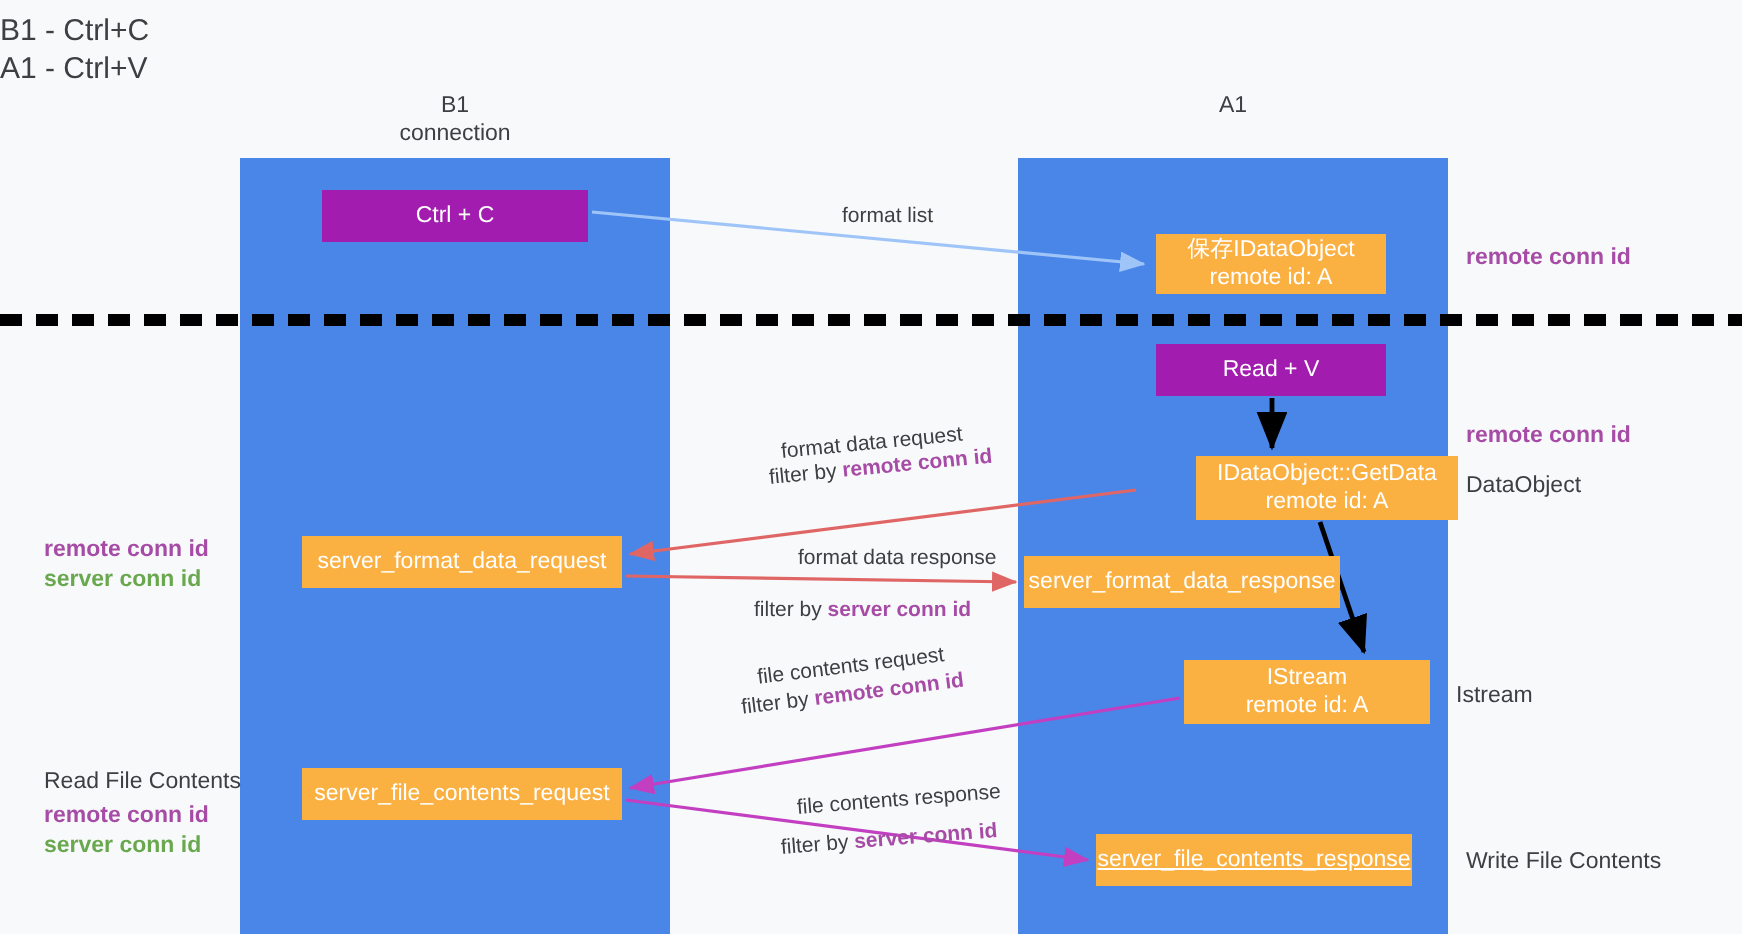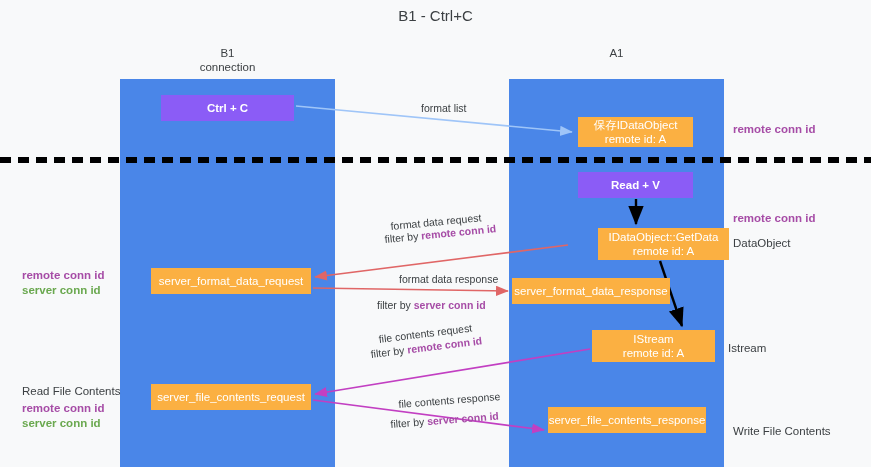--- a/index.html
+++ b/index.html
@@ -15,49 +15,49 @@
   #svg-layer{position:absolute;left:0;top:0;width:871px;height:467px;pointer-events:none;}
 
   
   .lane{position:absolute;background:#4a86e8;}
   #lane-b1{left:120px;top:79px;width:215px;height:388px;}
   #lane-a1{left:509px;top:79px;width:215px;height:388px;}
 
   
   #title{
     position:absolute;left:0;top:6px;width:871px;
-    text-align:center;font-size:15px;line-height:19px;color:#3c4043;
+    text-align:left;font-size:15px;line-height:19px;color:#3c4043;
   }
   
   .col-head{
     position:absolute;text-align:center;font-size:11.5px;line-height:14px;
     color:#3c4043;width:215px;
   }
   #head-b1{left:120px;top:46px;}
   #head-a1{left:509px;top:46px;}
 
   
   .node{
     position:absolute;box-sizing:border-box;
     display:flex;align-items:center;justify-content:center;
     text-align:center;color:#ffffff;font-size:11.5px;line-height:14px;
     padding:2px 4px;white-space:pre-line;
   }
-  .green{background:#8b5cf6;font-weight:bold;}
+  .green{background:#a21caf;}
   .orange{background:#fbb042;}
 
   #n-ctrlc{left:161px;top:95px;width:133px;height:26px;}
   #n-save{left:578px;top:117px;width:115px;height:30px;}
   #n-ctrlv{left:578px;top:172px;width:115px;height:26px;}
   #n-getdata{left:570px;top:228px;width:131px;height:32px;margin-left:28px;}
   #n-sfreq{left:151px;top:268px;width:160px;height:26px;}
   #n-sfres{left:512px;top:278px;width:158px;height:26px;}
   #n-istream{left:592px;top:330px;width:123px;height:32px;}
   #n-sfcreq{left:151px;top:384px;width:160px;height:26px;}
-  #n-sfcres{left:548px;top:407px;width:158px;height:26px;}
+  #n-sfcres{left:548px;top:417px;width:158px;height:26px;text-decoration:underline;}
 
   
   .side{position:absolute;font-size:11.5px;line-height:15px;}
   .purple{color:#a64ca6;font-weight:bold;}
   .greenlbl{color:#6aa84f;font-weight:bold;}
   .plain{color:#3c4043;}
 
   #s-remote1{left:733px;top:122px;}
   #s-remote2{left:733px;top:211px;}
   #s-dataobject{left:733px;top:236px;}
@@ -116,20 +116,21 @@
 
     <line x1="660" y1="261" x2="682" y2="326" stroke="#000000" stroke-width="2.4" marker-end="url(#ah-black)"></line>
 
     <line x1="590" y1="349" x2="315" y2="394" stroke="#c23fc2" stroke-width="1.6" marker-end="url(#ah-magenta)"></line>
 
     <line x1="313" y1="400" x2="544" y2="430" stroke="#c23fc2" stroke-width="1.6" marker-end="url(#ah-magenta)"></line>
   </svg>
 
   <div id="title">
     <div>B1 - Ctrl+C</div>
+    <div>A1 - Ctrl+V</div>
   </div>
 
   <div class="col-head" id="head-b1">
     <div>B1</div>
     <div>connection</div>
   </div>
   <div class="col-head" id="head-a1">
     <div>A1</div>
   </div>
 

